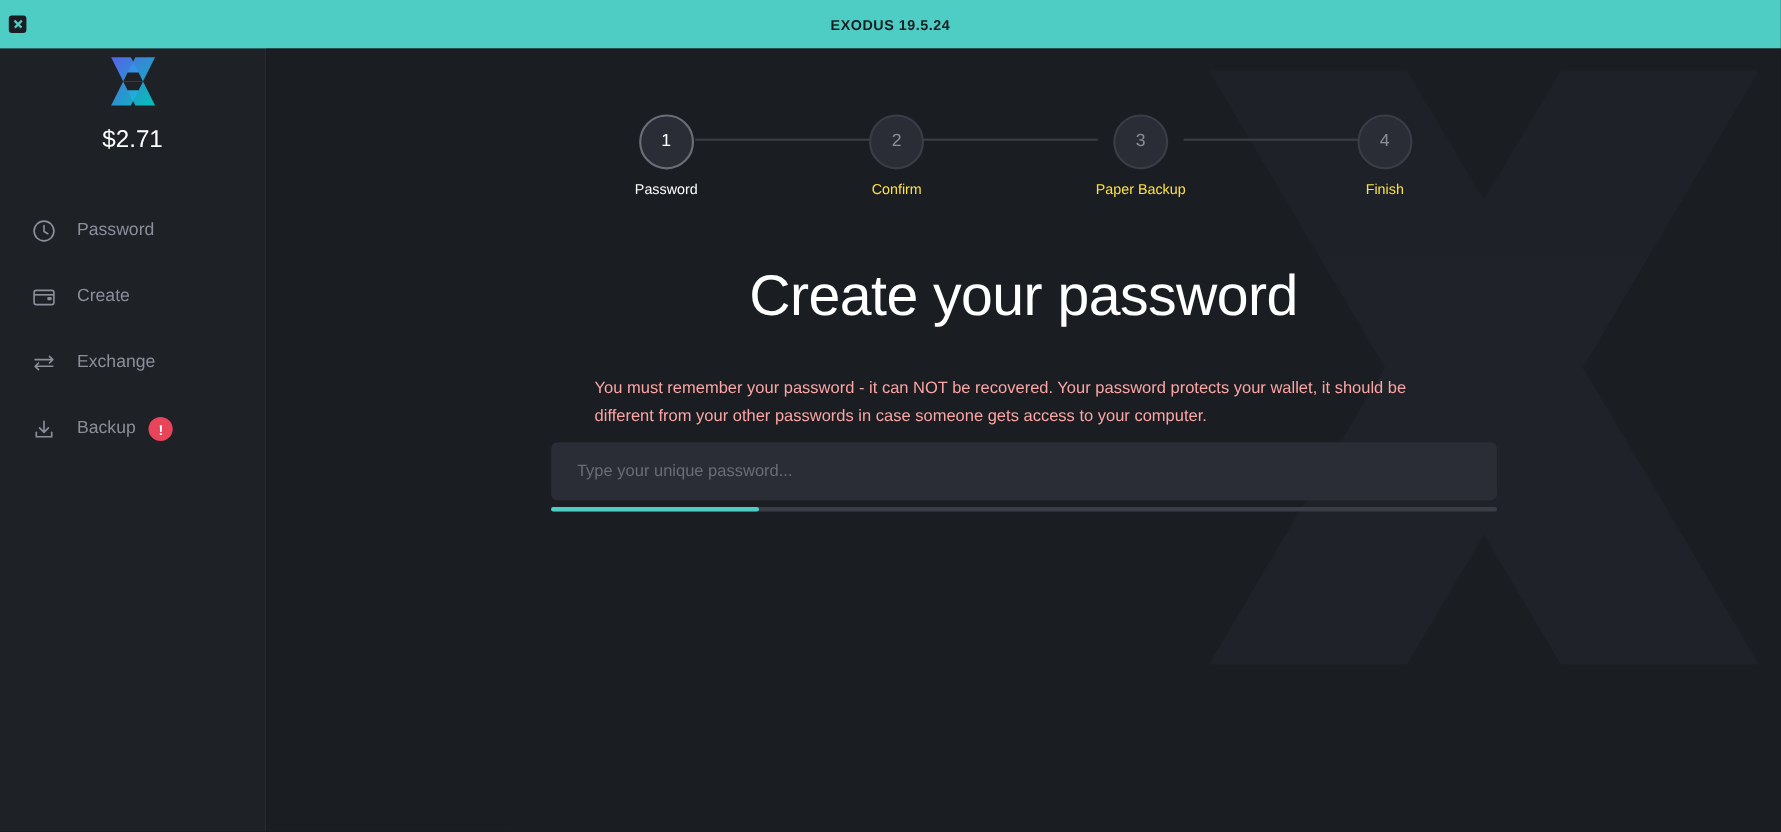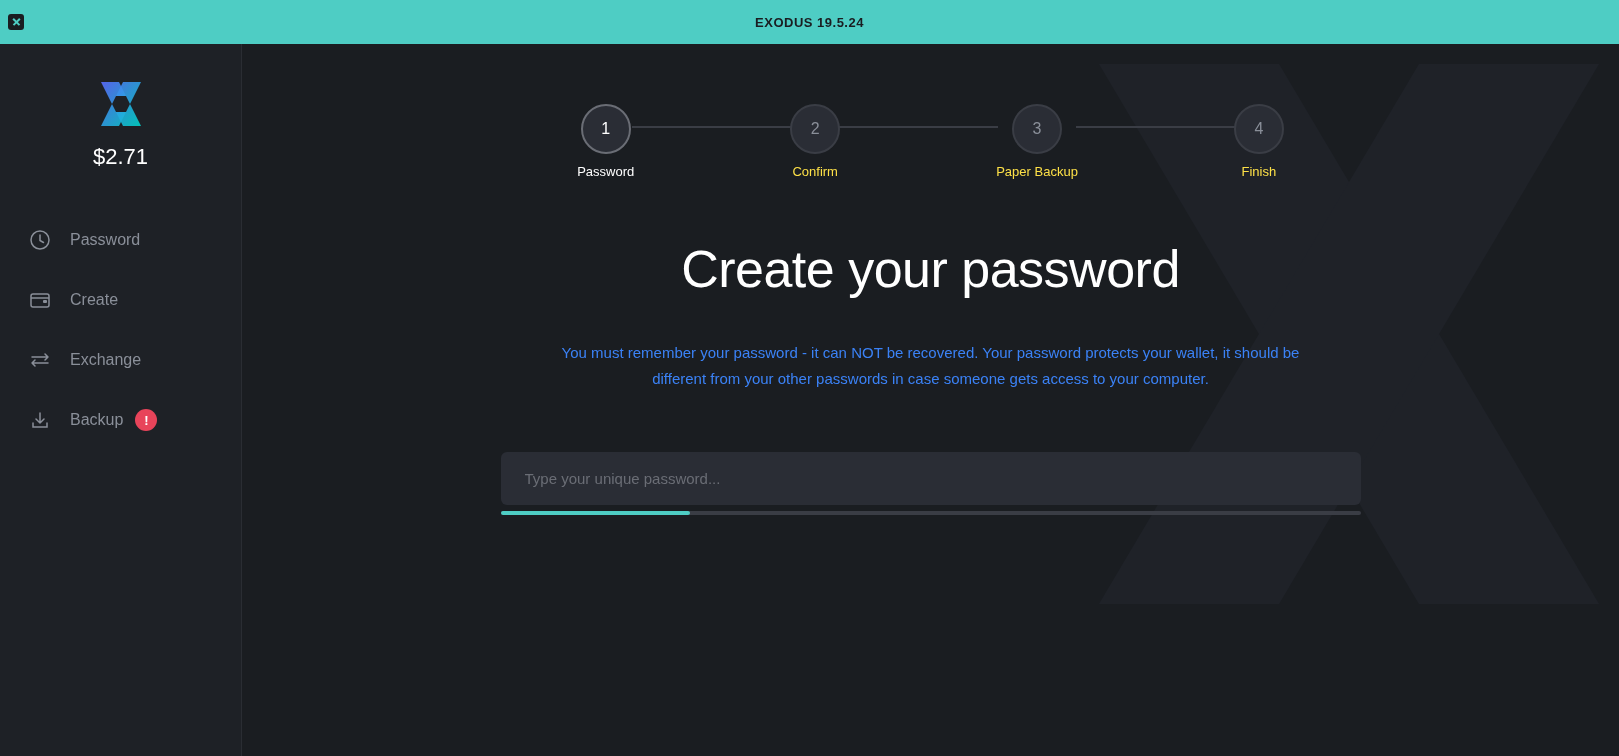--- a/index.html
+++ b/index.html
@@ -62,21 +62,20 @@
       overflow: hidden;
     }
 
     
     .sidebar {
       width: 242px;
       background: #1e2126;
       display: flex;
       flex-direction: column;
       align-items: center;
-      padding-top: 30px;
       flex-shrink: 0;
       border-right: 1px solid #2a2d33;
     }
 
     .logo-container {
       display: flex;
       flex-direction: column;
       align-items: center;
       margin-bottom: 30px;
     }
@@ -238,26 +237,25 @@
     .page-title {
       color: #ffffff;
       font-size: 52px;
       font-weight: 300;
       text-align: center;
       margin-bottom: 30px;
       letter-spacing: -0.5px;
     }
 
     .page-description {
-      color: #3b82f6;
+      color: #fca5a5;
       font-size: 15px;
-      text-align: center;
+      text-align: left;
       line-height: 1.7;
       max-width: 780px;
-      margin-bottom: 50px;
     }
 
     .password-input-container {
       width: 860px;
       position: relative;
     }
 
     .password-input {
       width: 100%;
       background: #2a2d35;

